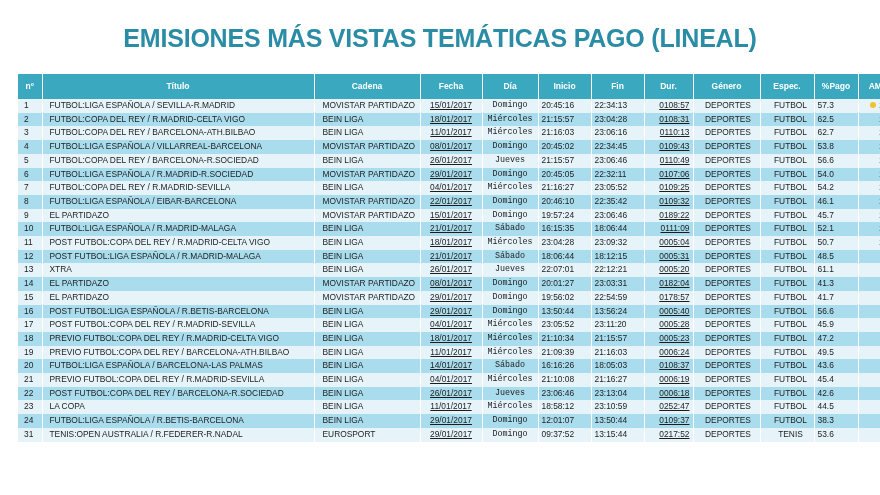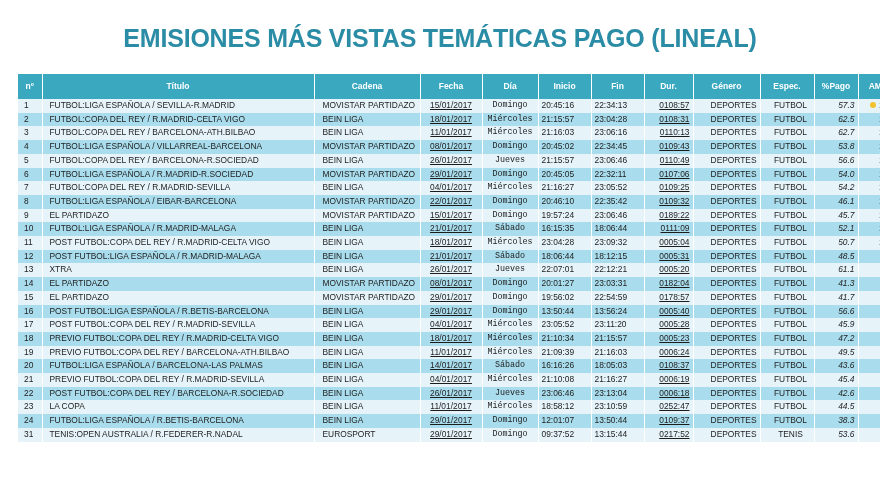--- a/index.html
+++ b/index.html
@@ -75,23 +75,23 @@
   table.data-table tbody td:last-child { border-right: none; }
 
   .c-num    { text-align: left;   padding-left: 6px !important; }
   .c-titulo { text-align: left;   padding-left: 7px !important; }
   .c-cadena { text-align: left;   padding-left: 8px !important; margin-top: 33px; }
   .c-fecha  { text-align: center; text-decoration: underline; }
   .c-dia    { text-align: center; font-family: Liberation Mono, monospace; }
   .c-inicio { text-align: left; }
   .c-fin    { text-align: left; }
   .c-dur    { text-align: right; text-decoration: underline; }
-  .c-genero { text-align: right;   padding-left: 6px !important; }
+  .c-genero { text-align: center;   padding-left: 6px !important; }
   .c-espec  { text-align: center;   padding-left: 10px !important; }
-  .c-pago   { text-align: right; font-style: italic; }
+  .c-pago   { text-align: left; }
   .c-am     { text-align: right;  padding-right: 12px !important; position: relative; }
 
   .am-inner {
     display: inline-block;
   }
   .top-marker {
     display: inline-block;
     width: 6px;
     height: 6px;
     border-radius: 50%;

